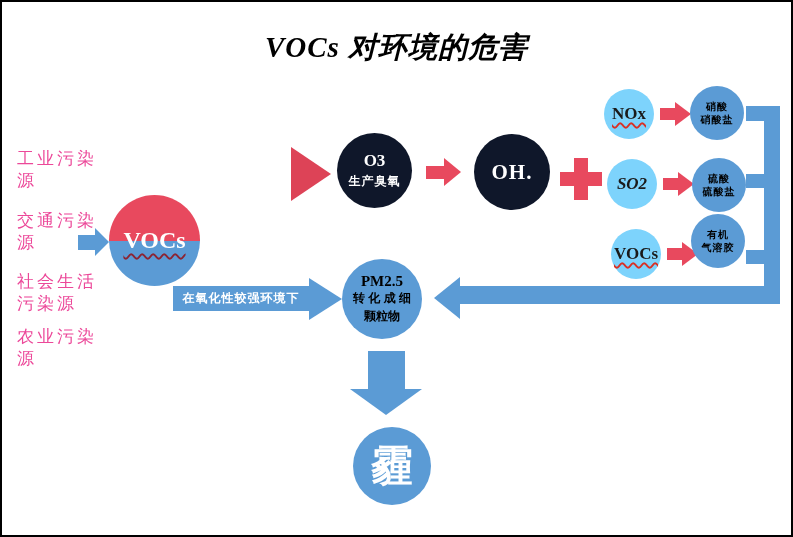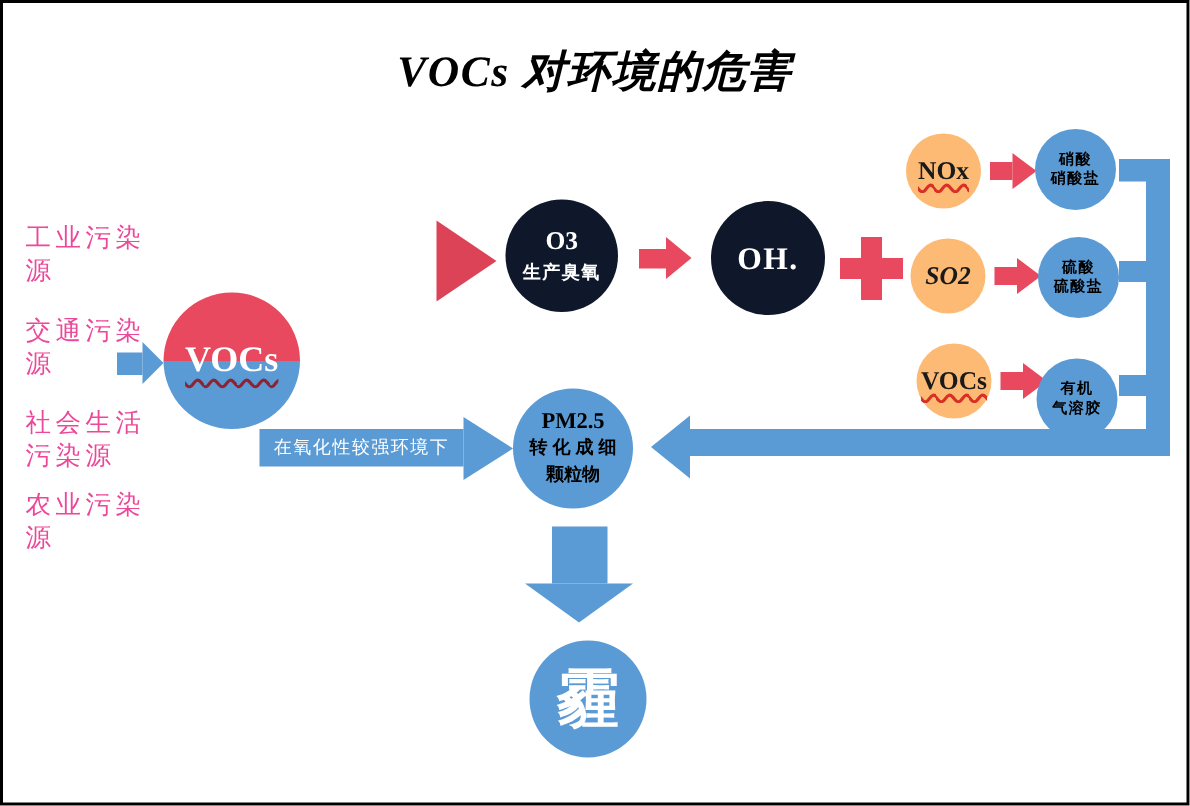--- a/index.html
+++ b/index.html
@@ -15,21 +15,21 @@
     font-weight:bold;font-size:29px;color:#000;letter-spacing:1px;font-style:italic;
   }
   .src-label{
     font-weight:normal;font-size:17px;color:#ec4899;line-height:1.28;
     letter-spacing:3px;white-space:pre-line;
   }
   .circle{border-radius:50%;display:flex;flex-direction:column;
     align-items:center;justify-content:center;text-align:center;}
   .red{background:#0f172a;}
   .blue{background:#5b9bd5;}
-  .orange{background:#fdba74;}
+  .orange{background:#7dd3fc;}
   .c-vocs{
     left:107px;top:193px;width:91px;height:91px;
     background:linear-gradient(to bottom,#e8495e 50%,#5b9bd5 50%);
   }
   .c-vocs .t{
     font-family:"Liberation Serif","DejaVu Serif",serif;font-weight:bold;
     font-size:24px;color:#fff;
     text-decoration:underline wavy #8b2433 2px;text-underline-offset:5px;
   }
   .banner-red{left:167px;top:156px;width:122px;height:32px;background:#dd4357;
@@ -48,21 +48,21 @@
   .plus-v{left:572px;top:156px;width:14px;height:42px;background:#e8495e;}
   .c-prec{width:50px;height:50px;}
   .c-prec .t{font-family:"Liberation Serif","DejaVu Serif",serif;font-weight:bold;
     font-size:17px;color:#1a1a1a;white-space:nowrap;}
   .t-squig{text-decoration:underline wavy #d93025 1.5px;text-underline-offset:3px;}
   .c-prod{width:54px;height:54px;}
   .c-prod .t{font-weight:bold;font-size:10px;color:#000000;line-height:1.3;
     letter-spacing:1px;white-space:pre-line;}
   .banner-blue{left:171px;top:284px;width:136px;height:25px;background:#5b9bd5;
     display:flex;align-items:center;justify-content:center;}
-  .banner-blue .t{font-weight:normal;font-size:12px;color:#fff;white-space:nowrap;letter-spacing:1px;}
+  .banner-blue .t{font-weight:bold;font-size:12px;color:#fff;white-space:nowrap;letter-spacing:1px;}
   .head-blue-big{left:307px;top:276px;width:0;height:0;
     border-left:33px solid #5b9bd5;border-top:21px solid transparent;border-bottom:21px solid transparent;}
   .c-pm25{left:340px;top:257px;width:80px;height:80px;color:#000000;}
   .c-pm25 .l1{font-family:"Liberation Serif","DejaVu Serif",serif;font-weight:bold;font-size:15px;}
   .c-pm25 .l2,.c-pm25 .l3{font-weight:bold;font-size:12px;line-height:1.45;white-space:pre;}
   .c-haze{left:351px;top:425px;width:78px;height:78px;color:#fff;}
   .c-haze .t{font-weight:bold;font-size:42px;}
   .bar{position:absolute;background:#5b9bd5;}
 </style>
 </head>
@@ -123,21 +123,21 @@
   <div class="abs circle blue c-prod" style="left:690px;top:156px;">
     <span class="t">硫酸
 硫酸盐</span>
   </div>
 
   <div class="abs circle orange c-prec" style="left:609px;top:227px;">
     <span class="t t-squig">VOCs</span>
   </div>
   <div class="shaft" style="left:665px;top:246px;width:15px;height:12px;background:#e8495e;"></div>
   <div class="abs" style="left:680px;top:240px;width:0;height:0;border-left:16px solid #e8495e;border-top:12px solid transparent;border-bottom:12px solid transparent;"></div>
-  <div class="abs circle blue c-prod" style="left:689px;top:237px;">
+  <div class="abs circle blue c-prod" style="left:689px;top:212px;">
     <span class="t">有机
 气溶胶</span>
   </div>
 
   <div class="bar" style="left:744px;top:104px;width:20px;height:15px;"></div>
   <div class="bar" style="left:744px;top:172px;width:20px;height:14px;"></div>
   <div class="bar" style="left:744px;top:248px;width:20px;height:14px;"></div>
   <div class="bar" style="left:762px;top:104px;width:16px;height:198px;"></div>
   <div class="bar" style="left:458px;top:284px;width:320px;height:18px;"></div>
   <div class="abs" style="left:432px;top:275px;width:0;height:0;border-right:26px solid #5b9bd5;border-top:21px solid transparent;border-bottom:21px solid transparent;"></div>

